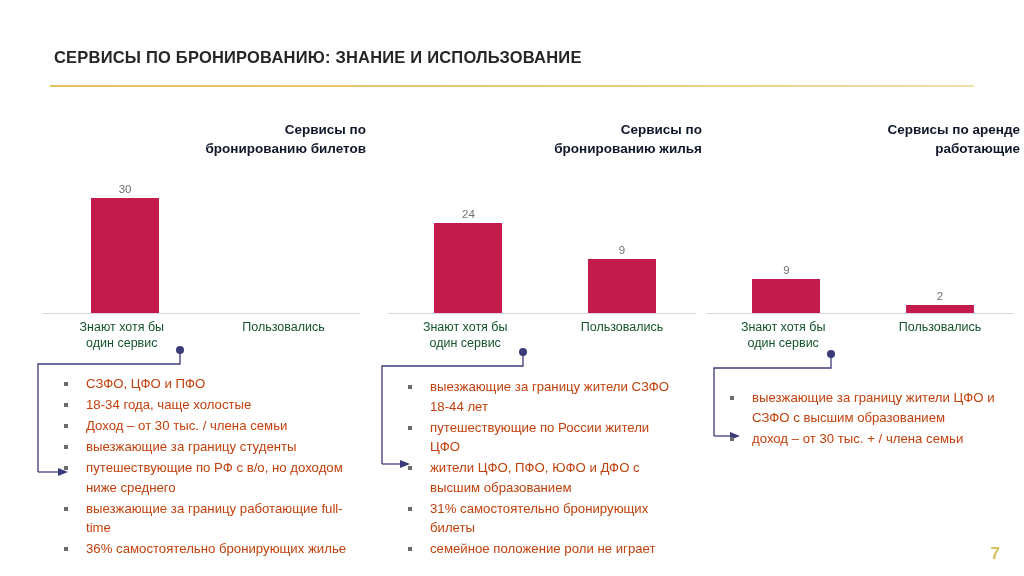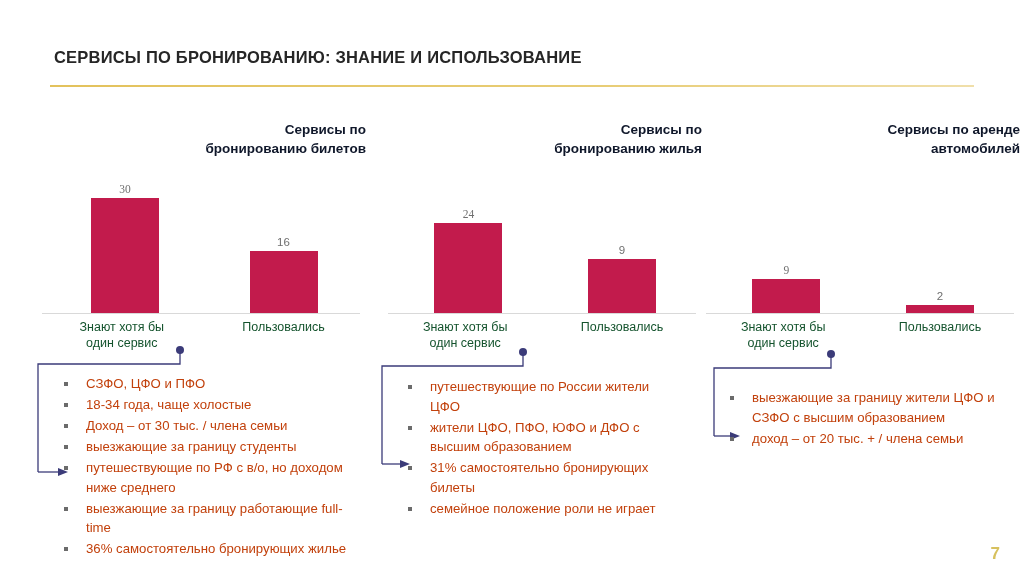--- a/index.html
+++ b/index.html
@@ -83,21 +83,21 @@
   .bar-slot {
     position: absolute;
     bottom: 1px;
     width: 50%;
     display: flex;
     flex-direction: column;
     align-items: center;
     justify-content: flex-end;
     height: 146px;
   }
-  .bar-slot.slot-a { left: 2%; font-family: Liberation Serif, serif; }
+  .bar-slot.slot-a { left: 2%; }
   .bar-slot.slot-b { left: 50%; }
   .bar-value {
     font-size: 11.5px;
     color: #6f6f6f;
     margin-bottom: 3px;
     line-height: 12px;
   }
   .bar {
     width: 68px;
     background: #C21B4C;
@@ -183,24 +183,20 @@
       <span>Сервисы по</span><br>
       <span>бронированию билетов</span>
     </div>
 
     <div class="chart">
       <div class="plot">
         <div class="axis-line"></div>
         <div class="bar-slot slot-a">
           <span class="bar-value">30</span>
           <div class="bar" style="height:115px"></div>
-        </div>
-        <div class="bar-slot slot-b">
-          <span class="bar-value">16</span>
-          <div class="bar" style="height:62px"></div>
         </div>
       </div>
       <div class="cat-labels">
         <div class="cat-label first">
           <span>Знают хотя бы</span><br>
           <span>один сервис</span>
         </div>
         <div class="cat-label">
           <span>Пользовались</span>
         </div>
@@ -256,30 +252,31 @@
   </div>
 
   <svg class="connector conn-2" viewBox="0 0 158 132">
     <circle cx="149" cy="8" r="4" fill="#3B3B79"></circle>
     <path d="M149 10 L149 22 L8 22 L8 120" stroke="#3B3B79" stroke-width="1.3" fill="none"></path>
     <path d="M8 120 L28 120" stroke="#3B3B79" stroke-width="1.3" fill="none"></path>
     <path d="M36 120 L26 116 L26 124 Z" fill="#3B3B79"></path>
   </svg>
 
   <ul class="bullets list-2">
+    <li>выезжающие за границу жители СЗФО 18-44 лет</li>
     <li>путешествующие по России жители ЦФО</li>
     <li>жители ЦФО, ПФО, ЮФО и ДФО с высшим образованием</li>
     <li>31% самостоятельно бронирующих билеты</li>
     <li>семейное положение роли не играет</li>
   </ul>
 
   <div class="panel panel-3">
     <div class="panel-heading">
       <span>Сервисы по аренде</span><br>
-      <span>автомобилей</span>
+      <span>работающие</span>
     </div>
 
     <div class="chart">
       <div class="plot">
         <div class="axis-line"></div>
         <div class="bar-slot slot-a">
           <span class="bar-value">9</span>
           <div class="bar" style="height:34px"></div>
         </div>
         <div class="bar-slot slot-b">
@@ -301,18 +298,18 @@
 
   <svg class="connector conn-3" viewBox="0 0 134 100">
     <circle cx="125" cy="8" r="4" fill="#3B3B79"></circle>
     <path d="M125 10 L125 22 L8 22 L8 90" stroke="#3B3B79" stroke-width="1.3" fill="none"></path>
     <path d="M8 90 L26 90" stroke="#3B3B79" stroke-width="1.3" fill="none"></path>
     <path d="M34 90 L24 86 L24 94 Z" fill="#3B3B79"></path>
   </svg>
 
   <ul class="bullets list-3">
     <li>выезжающие за границу жители ЦФО и СЗФО с высшим образованием</li>
-    <li>доход – от 20 тыс. + / члена семьи</li>
+    <li>доход – от 30 тыс. + / члена семьи</li>
   </ul>
 
   <div class="page-number">7</div>
 
 </div>
 
 </body></html>

